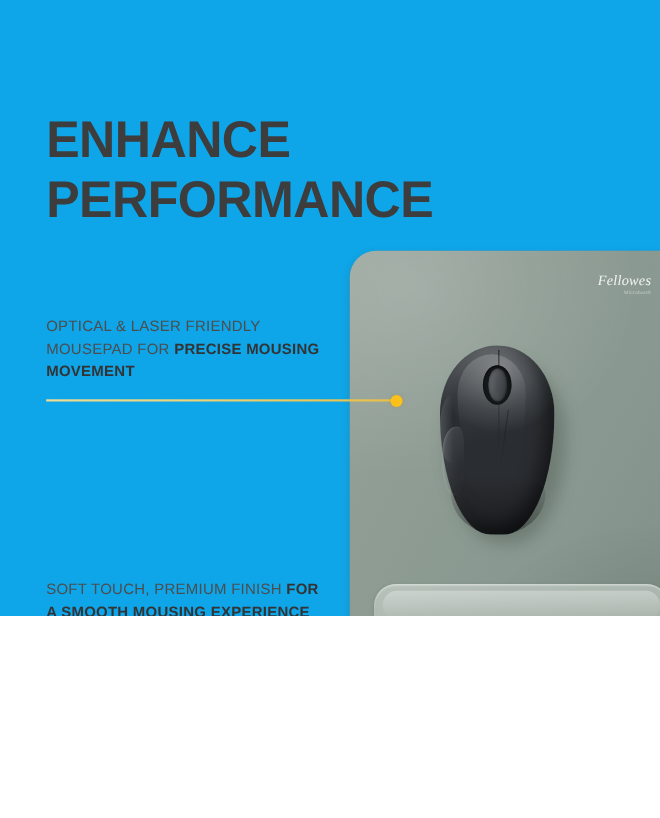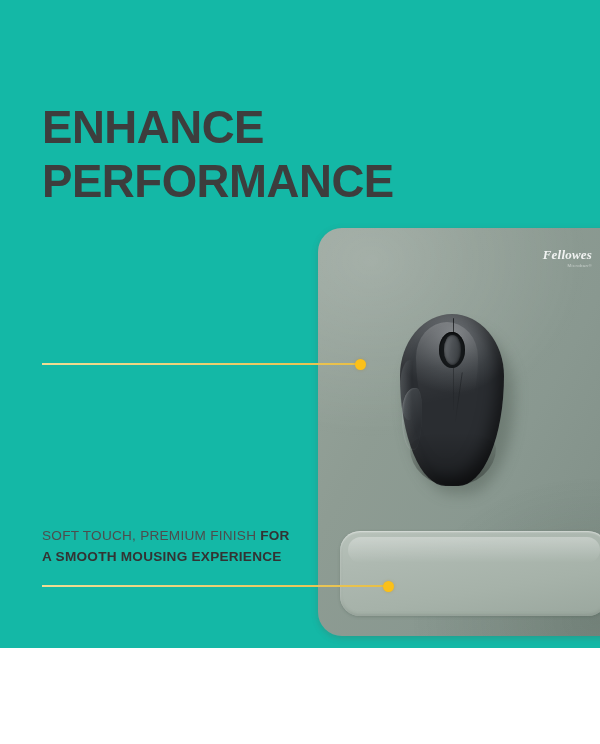--- a/index.html
+++ b/index.html
@@ -3,22 +3,22 @@
 <meta charset="utf-8">
 <style>
   html, body {
     margin: 0;
     padding: 0;
     background: #ffffff;
   }
   #page {
     position: relative;
     width: 600px;
-    height: 648px;
-    background: #14b8a6;
+    height: 560px;
+    background: #0ea5e9;
     overflow: hidden;
     font-family: "Liberation Sans", sans-serif;
   }
 
   
   #headline {
     position: absolute;
     left: 42px;
     top: 100px;
     width: 450px;
@@ -75,21 +75,21 @@
     position: absolute;
     right: 18px;
     top: 20px;
     text-align: right;
     line-height: 1;
   }
   #brand-name {
     display: block;
     font-family: "Liberation Serif", serif;
     font-style: italic;
-    font-weight: bold;
+    font-weight: normal;
     font-size: 13px;
     letter-spacing: 0.2px;
     color: rgba(255,255,255,0.88);
   }
   #brand-sub {
     display: block;
     margin-top: 3px;
     font-family: "Liberation Sans", sans-serif;
     font-size: 4.4px;
     letter-spacing: 0.35px;
@@ -284,20 +284,21 @@
         <div class="mouse-wheel"></div>
         <div class="mouse-base-shade"></div>
       </div>
 
       <div id="wrist-rest">
         <div id="wrist-rest-highlight"></div>
       </div>
     </div>
   </div>
 
+  <div class="callout-text" id="callout-1-text"><span>OPTICAL &amp; LASER FRIENDLY MOUSEPAD FOR </span><b>PRECISE MOUSING MOVEMENT</b></div>
   <div class="leader" id="leader-1"></div>
   <div class="leader-dot" id="leader-dot-1"></div>
 
   <div class="callout-text" id="callout-2-text"><span>SOFT TOUCH, PREMIUM FINISH </span><b>FOR A SMOOTH MOUSING EXPERIENCE</b></div>
   <div class="leader" id="leader-2"></div>
   <div class="leader-dot" id="leader-dot-2"></div>
 
 </div>
 
 </body></html>

